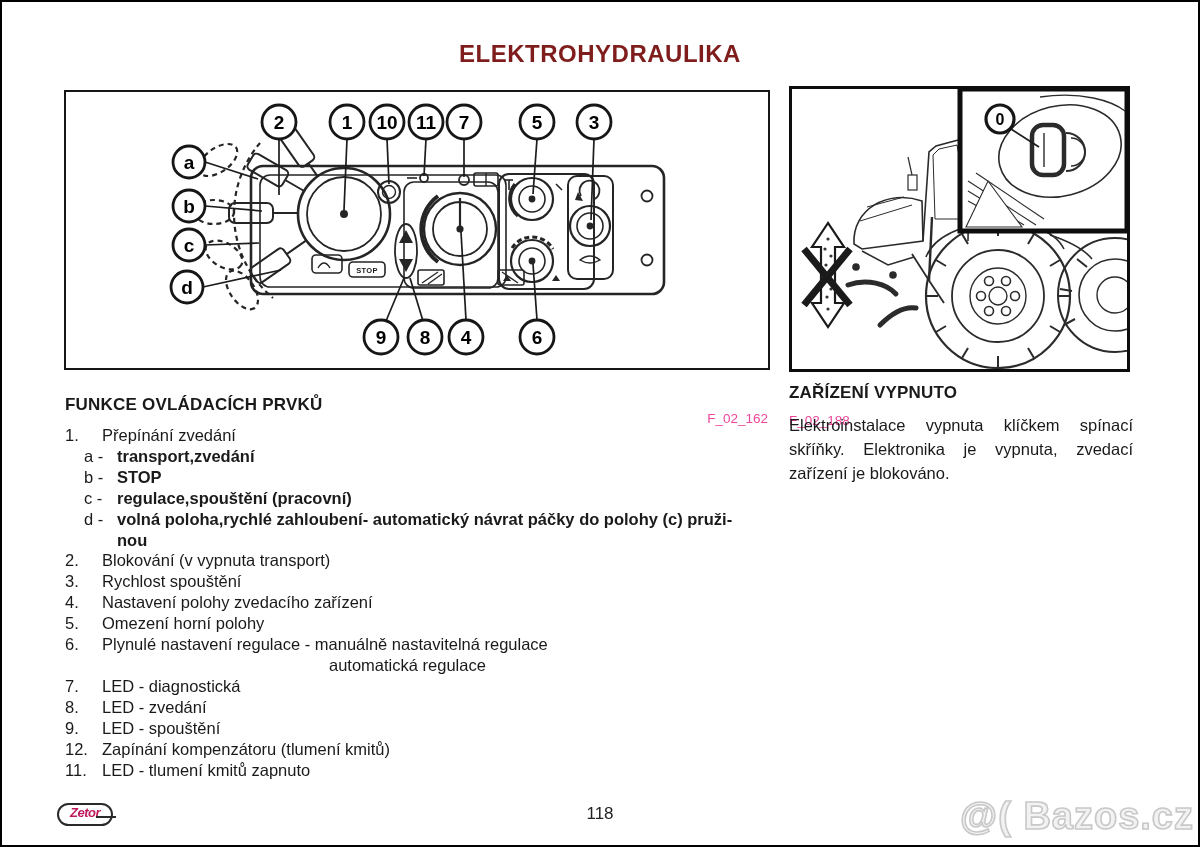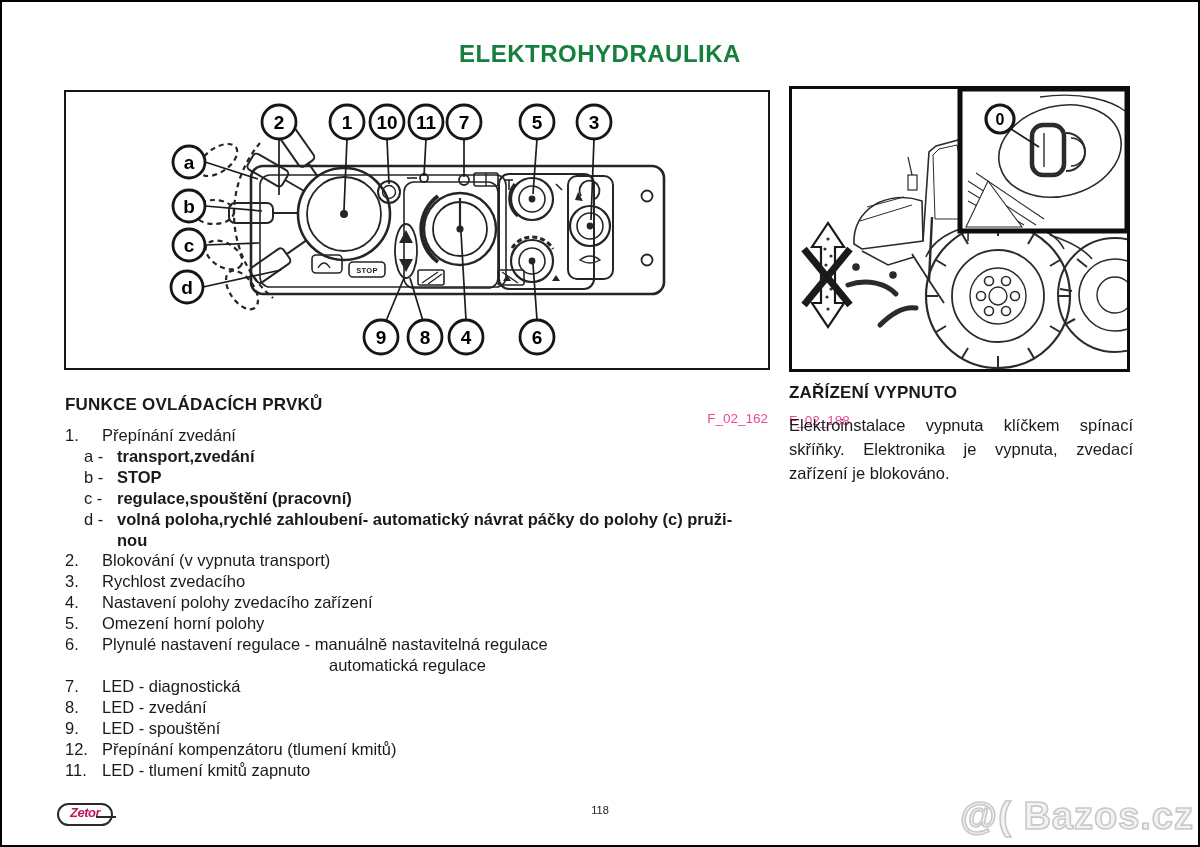--- a/index.html
+++ b/index.html
@@ -3,21 +3,21 @@
 <meta charset="utf-8">
 <style>
   html,body { margin:0; padding:0; background:#888; }
   .page {
     position:relative; width:1200px; height:847px; margin:0 auto;
     background:#ffffff; border:2px solid #000; box-sizing:border-box;
     font-family:"Liberation Sans", sans-serif; color:#1a1a1a; overflow:hidden;
   }
   .title {
     position:absolute; top:38px; left:0; width:100%; text-align:center;
-    font-size:24px; font-weight:bold; letter-spacing:0.5px; color:#15803d;
+    font-size:24px; font-weight:bold; letter-spacing:0.5px; color:#7f1d1d;
   }
   .fig-left  { position:absolute; left:62px;  top:88px; width:706px; height:280px;
                border:2px solid #161616; box-sizing:border-box; background:#fff; }
   .fig-right { position:absolute; left:787px; top:84px; width:341px; height:286px;
                border:3px solid #0d0d0d; box-sizing:border-box; background:#fff; overflow:hidden; }
   .cap { position:absolute; font-size:13.5px; color:#ec4899;margin-top:38px; }
   .cap-left  { left:62px;  top:371px; width:704px; text-align:right; }
   .cap-right { left:787px; top:373px; width:340px; text-align:left; }
 
   .controls { position:absolute; left:63px; top:393px; width:712px; }
@@ -32,21 +32,21 @@
   .status { position:absolute; left:787px; top:381px; width:344px; }
   .status p { margin:9px 0 0 0; font-size:16.5px; line-height:24px; text-align:justify; }
 
   .logo {
     position:absolute; left:55px; top:801px; width:56px; height:23px;
     border:2px solid #2a2a2a; border-radius:12px; box-sizing:border-box;
     display:flex; align-items:flex-start; justify-content:center;
     font-style:italic; font-weight:bold; font-size:13px; letter-spacing:-0.5px; color:#be185d;
   }
   .logo::after { content:""; position:absolute; right:-5px; top:11px; width:20px; height:2px; background:#2a2a2a; }
-  .pagenum { position:absolute; left:0; top:802px; width:100%; text-align:center; font-size:11px; color:#222; }
+  .pagenum { position:absolute; left:0; top:802px; width:100%; text-align:center; font-size:17px; color:#222; }
   .watermark {
     position:absolute; right:4px; top:793px; font-size:38px; font-weight:bold; letter-spacing:1px;
     color:#f2f2f2; -webkit-text-stroke:1.6px #c8c8c8;
   }
   svg { display:block; }
   .callout-text { font-family:"Liberation Sans",sans-serif; font-weight:bold; font-size:19px; }
   .tiny-text { font-family:"Liberation Sans",sans-serif; font-weight:bold; font-size:7.5px; letter-spacing:0.3px; }
 </style>
 </head>
 <body>
@@ -360,21 +360,21 @@
     <div class="li sub">
         <span class="num">d -</span>
         <span class="txt">volná poloha,rychlé zahloubení- automatický návrat páčky do polohy (c) pruži-nou</span>
       </div>
     <div class="li">
         <span class="num">2.</span>
         <span class="txt">Blokování (v vypnuta transport)</span>
       </div>
     <div class="li">
         <span class="num">3.</span>
-        <span class="txt">Rychlost zvedacího</span>
+        <span class="txt">Rychlost spouštění</span>
       </div>
     <div class="li">
         <span class="num">4.</span>
         <span class="txt">Nastavení polohy zvedacího zařízení</span>
       </div>
     <div class="li">
         <span class="num">5.</span>
         <span class="txt">Omezení horní polohy</span>
       </div>
     <div class="li">
@@ -391,21 +391,21 @@
     <div class="li">
         <span class="num">8.</span>
         <span class="txt">LED - zvedání</span>
       </div>
     <div class="li">
         <span class="num">9.</span>
         <span class="txt">LED - spouštění</span>
       </div>
     <div class="li">
         <span class="num">12.</span>
-        <span class="txt">Přepínání kompenzátoru (tlumení kmitů)</span>
+        <span class="txt">Zapínání kompenzátoru (tlumení kmitů)</span>
       </div>
     <div class="li">
         <span class="num">11.</span>
         <span class="txt">LED - tlumení kmitů zapnuto</span>
       </div>
   </div>
 
   <div class="status">
     <div class="sec-heading">ZAŘÍZENÍ VYPNUTO</div>
     <p>Elektroinstalace vypnuta klíčkem spínací skříňky. Elektronika je vypnuta, zvedací zařízení je blokováno.</p>

